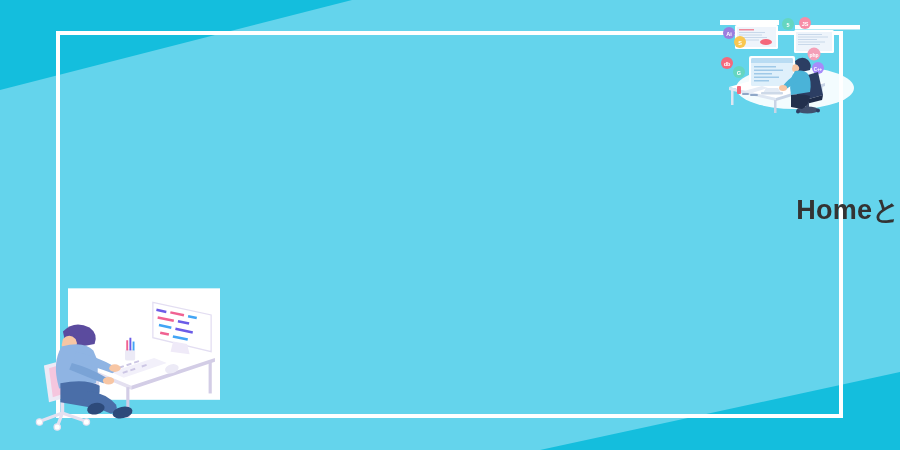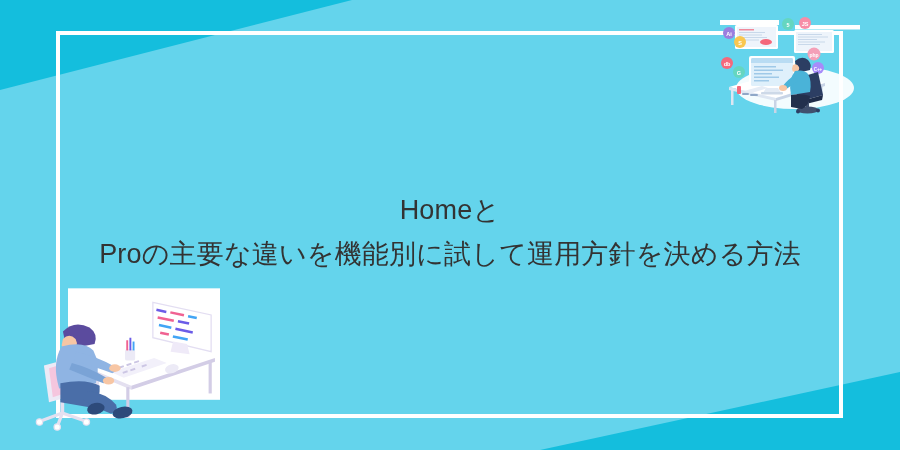--- a/index.html
+++ b/index.html
@@ -37,24 +37,24 @@
     box-sizing: border-box;
     pointer-events: none;
   }
 
   
   #title-block {
     position: absolute;
     left: 0;
     top: 188px;
     width: 900px;
-    text-align: center;
+    text-align: right;
     color: #333333;
     font-size: 27px;
-    font-weight: 400;
+    font-weight: 700;
     line-height: 44px;
     letter-spacing: 0.2px;
   }
   #title-block .tline { display: block; white-space: nowrap; }
 
   
   .illus { position: absolute; }
   #illus-top-right { right: 40px; top: 2px; width: 140px; height: 110px; }
   #illus-bottom-left { left: 30px; bottom: 22px; width: 190px; height: 140px; }
   .illus svg { display: block; width: 100%; height: 100%; overflow: visible; }
@@ -266,16 +266,15 @@
         <path d="M48 150 q40 -8 62 4 q2 22 -14 34 l-48 -8 z" fill="#4a6ea8"></path>
         <path d="M92 162 q30 4 44 22 q4 10 -8 14 q-26 -10 -44 -22 z" fill="#4a6ea8"></path>
         <ellipse cx="146" cy="196" rx="16" ry="9" fill="#2d4a7a" transform="rotate(-12 146 196)"></ellipse>
         <ellipse cx="104" cy="190" rx="14" ry="9" fill="#2d4a7a" transform="rotate(-12 104 190)"></ellipse>
       </g>
     </svg>
   </div>
 
   <div id="title-block">
     <span class="tline">Homeと</span>
-    <span class="tline">Proの主要な違いを機能別に試して運用方針を決める方法</span>
   </div>
 
 </div>
 
 </body></html>

